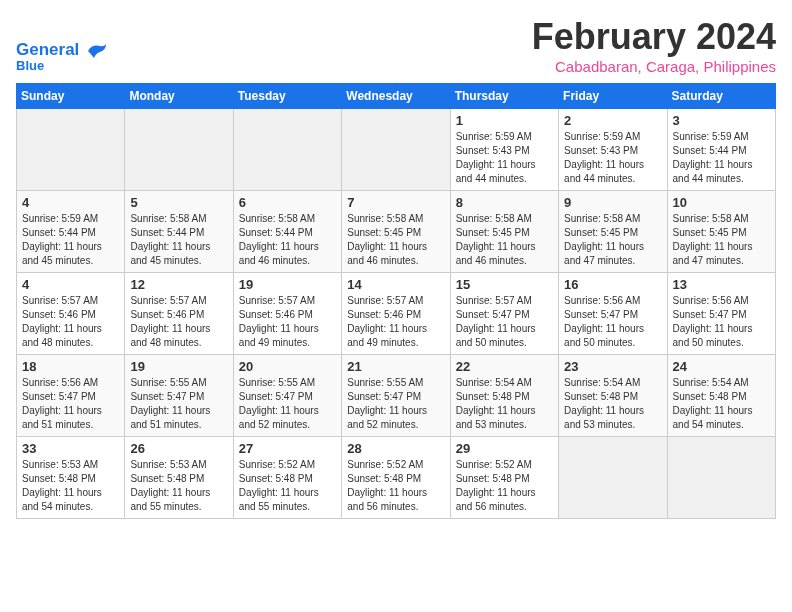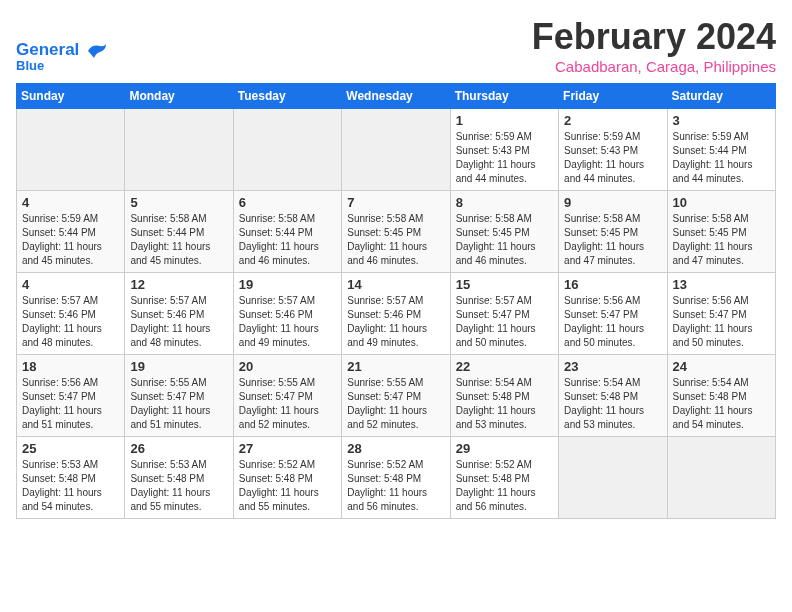--- a/index.html
+++ b/index.html
@@ -282,21 +282,21 @@
         <td>
           <span class="day-num">24</span>
           <div class="day-info" style="white-space: pre-line;">Sunrise: 5:54 AM
 Sunset: 5:48 PM
 Daylight: 11 hours
 and 54 minutes.</div>
         </td>
       </tr>
       <tr>
         <td>
-          <span class="day-num">25</span>
+          <span class="day-num">33</span>
           <div class="day-info" style="white-space: pre-line;">Sunrise: 5:53 AM
 Sunset: 5:48 PM
 Daylight: 11 hours
 and 54 minutes.</div>
         </td>
         <td>
           <span class="day-num">26</span>
           <div class="day-info" style="white-space: pre-line;">Sunrise: 5:53 AM
 Sunset: 5:48 PM
 Daylight: 11 hours

